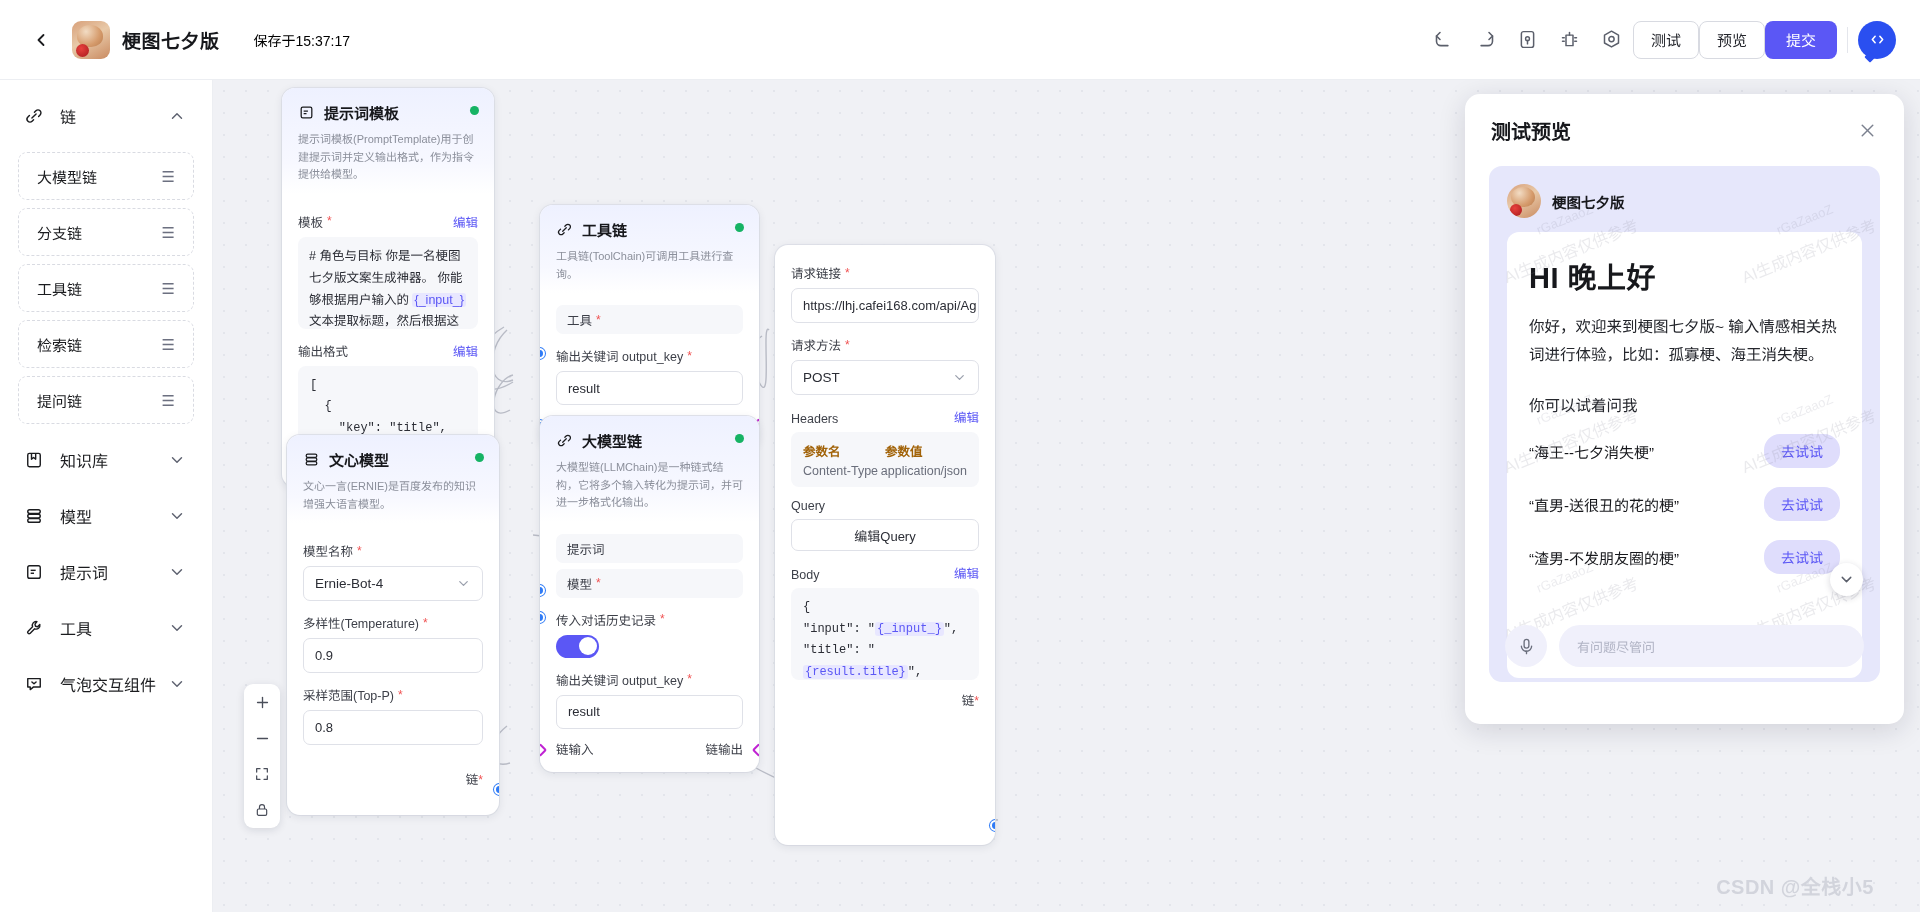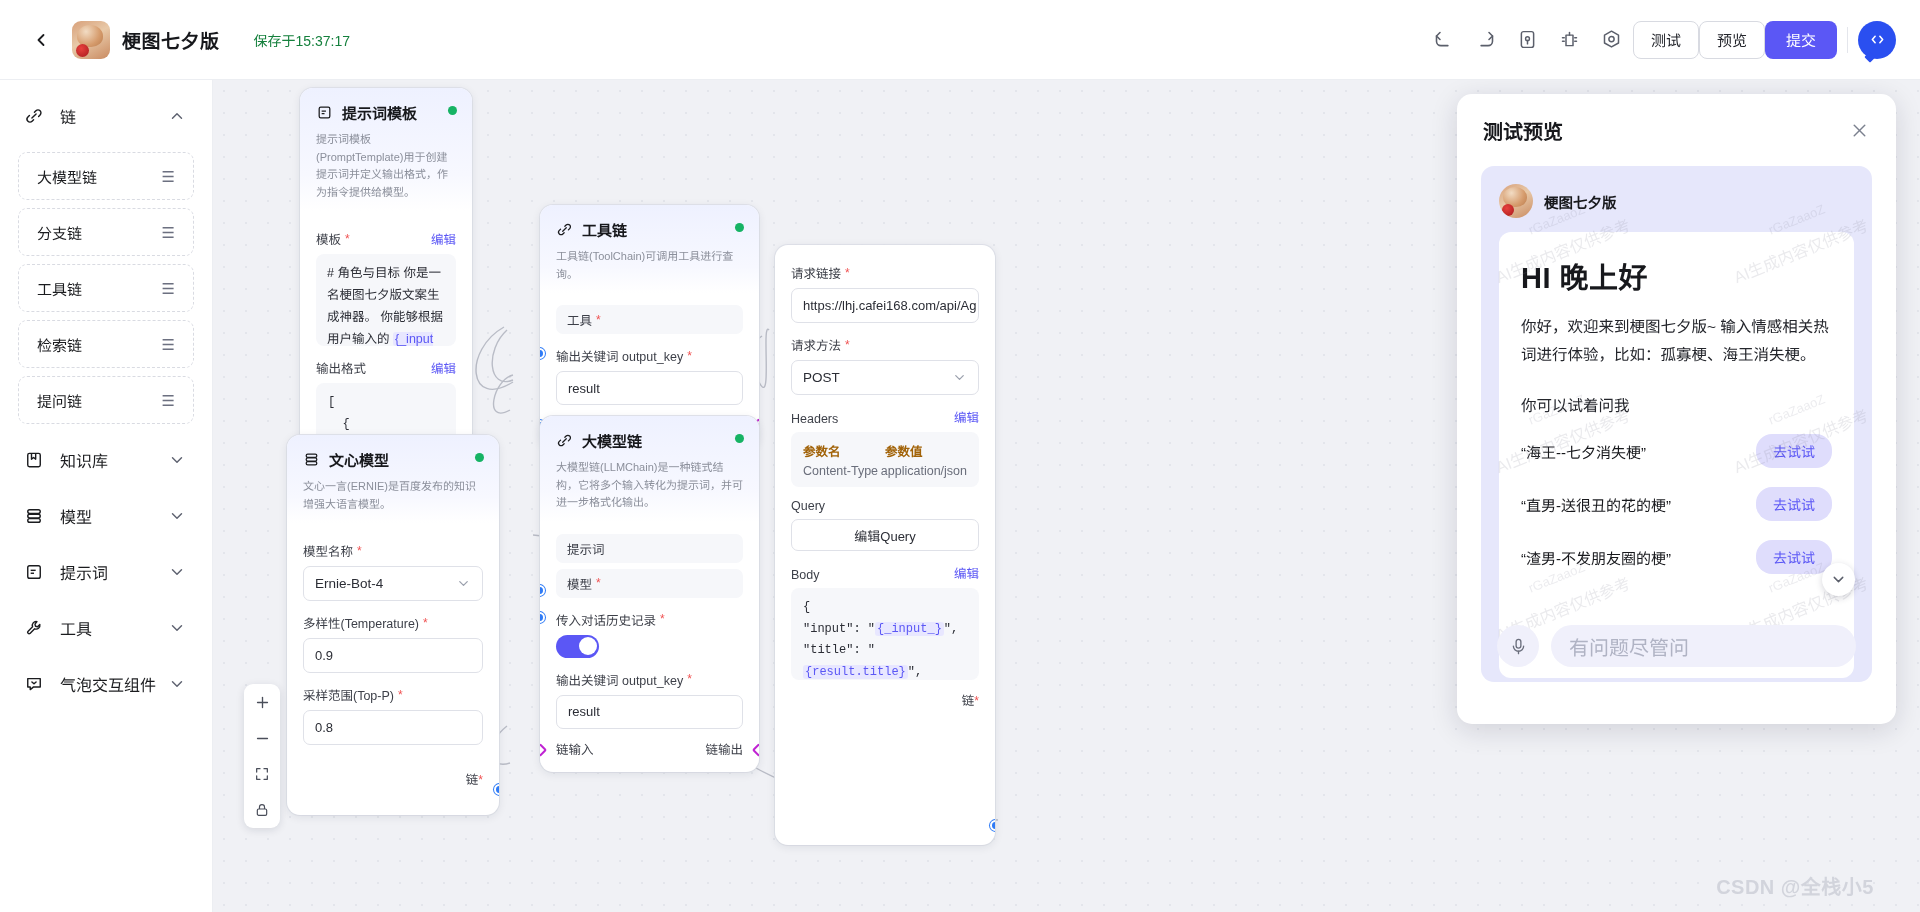--- a/index.html
+++ b/index.html
@@ -30,21 +30,21 @@
   .app-avatar:before {
     content: ""; position: absolute; left: 5px; top: 4px; width: 26px; height: 22px;
     border-radius: 50% 50% 45% 45%;
     background: radial-gradient(circle at 35% 30%, #f2dcc4 0%, #d69c6d 60%, #b97b4c 100%);
   }
   .app-avatar:after {
     content: ""; position: absolute; left: 4px; bottom: 2px; width: 13px; height: 13px;
     border-radius: 50%; background: radial-gradient(circle at 40% 35%, #e8413d 0%, #a8191c 100%);
   }
   .app-title { font-size: 19px; font-weight: 700; color: #17181c; margin-left: 12px; letter-spacing: .5px; }
-  .saved-text { font-size: 14px; color: #15803d; margin-left: 34px; }
+  .saved-text { font-size: 14px; color: #000000; margin-left: 34px; }
   .topbar-right { margin-left: auto; display: flex; align-items: center; }
   .icon-btn {
     width: 42px; height: 42px; border-radius: 8px; display: flex; align-items: center;
     justify-content: center; cursor: pointer; color: #5b5f6b; background: transparent;
   }
   .ghost-btn {
     height: 38px; min-width: 64px; padding: 0 17px; border: 1px solid #d8dae1; border-radius: 8px;
     background: #fff; font-size: 15px; color: #24262c; cursor: pointer;
     display: flex; align-items: center; justify-content: center;
     font-family: "Liberation Sans", sans-serif;
@@ -184,21 +184,21 @@
     background: #fff; border-radius: 9px; box-shadow: 0 2px 8px rgba(20,24,50,.12);
     display: flex; flex-direction: column; overflow: hidden; z-index: 20;
   }
   .ct-btn {
     height: 36px; display: flex; align-items: center; justify-content: center;
     color: #4a4e5a; cursor: pointer;
   }
 
   
   .preview {
-    position: absolute; right: 24px; top: 94px; width: 439px; height: 630px;
+    position: absolute; right: 16px; top: 94px; width: 439px; height: 630px;
     background: #fff; border-radius: 15px; box-shadow: 0 6px 28px rgba(20,24,50,.14);
     z-index: 30; overflow: hidden;
   }
   .pv-head {
     height: 72px; display: flex; align-items: center; padding: 0 26px;
   }
   .pv-title { font-size: 20px; font-weight: 700; color: #17181c; }
   .pv-close { margin-left: auto; color: #7b808e; cursor: pointer; display: flex; }
   .pv-chat {
     margin: 0 24px; height: 516px; border-radius: 13px;
@@ -242,21 +242,21 @@
   .pv-input-bar {
     position: absolute; left: 0; bottom: 0; width: 100%; height: 72px;
     display: flex; align-items: center; padding: 0 16px; gap: 12px;
   }
   .pv-mic {
     width: 42px; height: 42px; border-radius: 50%; background: #f0f0fb;
     display: flex; align-items: center; justify-content: center; color: #6b6f7d; cursor: pointer; flex: none;
   }
   .pv-input {
     flex: 1; height: 42px; border-radius: 21px; background: #f0f0fb;
-    display: flex; align-items: center; padding: 0 18px; font-size: 20px; color: #b0b3c4;
+    display: flex; align-items: center; padding: 0 18px; font-size: 13px; color: #b0b3c4;
   }
   .watermark {
     position: absolute; pointer-events: none; color: rgba(130,130,150,.17);
     font-size: 16px; white-space: nowrap; transform: rotate(-22deg); user-select: none;
   }
   .wm2 { font-size: 13px; color: rgba(130,130,150,.15); }
   .csdn-mark {
     position: absolute; right: 46px; bottom: 12px; font-size: 20px; color: #d2d4dc;
     font-weight: 700; z-index: 50; letter-spacing: .5px;
   }
@@ -466,21 +466,21 @@
       <path d="M550,655 C 600,690 700,700 780,658" stroke="#b9bcc6" stroke-width="1.4" fill="none" opacity="0"></path>
       <path d="M299,739 C 320,760 500,775 560,740" stroke="#b9bcc6" stroke-width="1.4" fill="none" opacity="0"></path>
       <path d="M294,646 C 270,665 275,690 297,683" stroke="#b9bcc6" stroke-width="1.4" fill="none"></path>
       <path d="M545,655 C 520,670 520,700 544,690" stroke="#b9bcc6" stroke-width="1.4" fill="none" opacity="0"></path>
       <path d="M781,658 C 810,700 840,720 790,662" stroke="#b9bcc6" stroke-width="1.4" fill="none" opacity="0"></path>
       <path d="M543,608 C 520,620 520,650 542,656" stroke="#b9bcc6" stroke-width="1.4" fill="none" opacity="0"></path>
       <path d="M543,688 C 600,720 700,740 785,740" stroke="#b9bcc6" stroke-width="1.4" fill="none"></path>
       <path d="M780,740 C 810,760 830,700 785,738" stroke="#b9bcc6" stroke-width="1.4" fill="none" opacity="0"></path>
     </svg>
 
-    <div class="node" style="left:87px; top:8px; width:172px;">
+    <div class="node" style="left:69px; top:8px; width:212px;">
       <div class="node-head">
         <div class="node-title">
           <span class="t-icon">
             <svg width="17" height="17" viewBox="0 0 24 24" fill="none" stroke="currentColor" stroke-width="1.8" stroke-linejoin="round">
                 <rect x="4.5" y="4.5" width="15" height="15" rx="2.2"></rect>
                 <line x1="8" y1="10" x2="14" y2="10"></line>
                 <line x1="8" y1="13.5" x2="12" y2="13.5"></line>
               </svg>
           </span>
           <span class="t-text">提示词模板</span>

